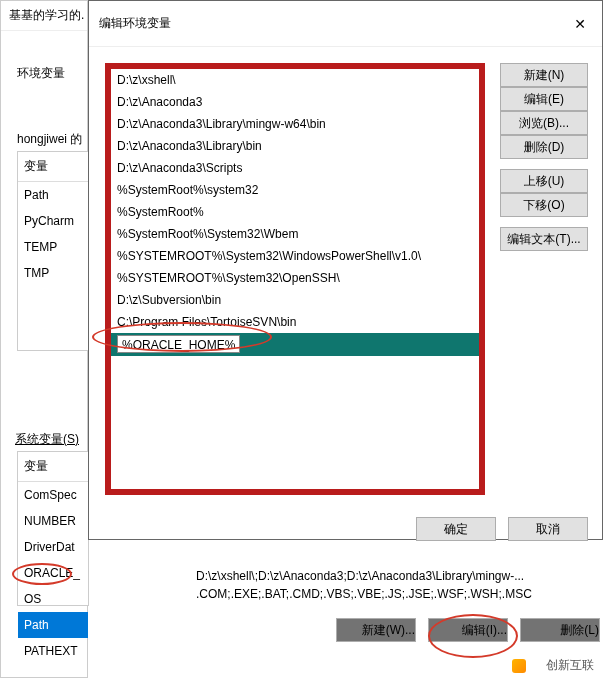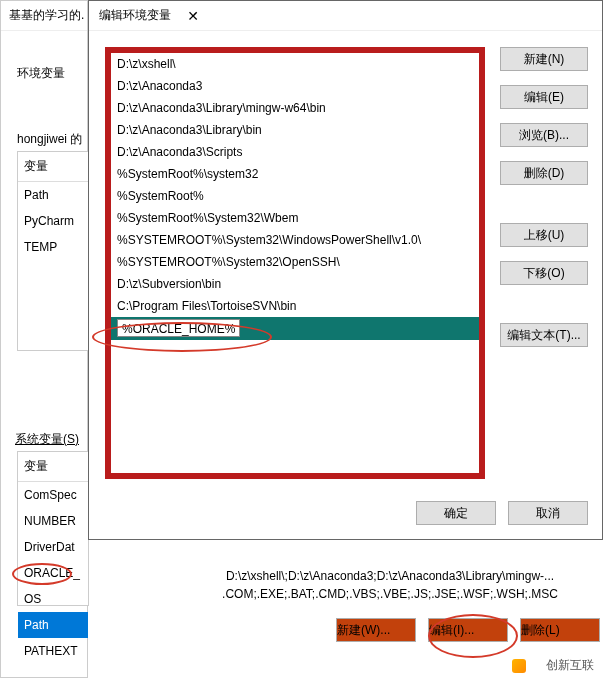--- a/index.html
+++ b/index.html
@@ -11,34 +11,34 @@
   .user-table { position: absolute; top: 150px; left: 16px; width: 72px; border: 1px solid #ccc; background: #fff; height: 200px; }
   .user-table .hdr { padding: 6px; background: #fff; border-bottom: 1px solid #ddd; }
   .user-table .row { padding: 6px; white-space: nowrap; overflow: hidden; }
   .sys-label { position: absolute; top: 430px; left: 14px; text-decoration: underline; }
   .sys-table { position: absolute; top: 450px; left: 16px; width: 72px; border: 1px solid #ccc; background: #fff; height: 155px; }
   .sys-table .hdr { padding: 6px; background: #fff; border-bottom: 1px solid #ddd; }
   .sys-table .row { padding: 6px; white-space: nowrap; overflow: hidden; }
   .sys-table .row.sel { background: #0078d7; color: #fff; }
 
   .sys-values { position: absolute; top: 567px; left: 196px; width: 388px; }
-  .sys-values .vrow { padding: 2px 0; white-space: nowrap; overflow: hidden; text-overflow: ellipsis; text-align: center; }
+  .sys-values .vrow { padding: 2px 0; white-space: nowrap; overflow: hidden; text-overflow: ellipsis; }
 
   .btn-row { position: absolute; top: 618px; left: 336px; display: flex; gap: 12px; }
-  .win-btn { width: 80px; height: 24px; background: #c2410c; border: 1px solid #adadad; text-align: left; line-height: 22px; cursor: default; }
+  .win-btn { width: 80px; height: 24px; background: #737373; border: 1px solid #adadad; text-align: right; line-height: 22px; cursor: default; }
 
   .edit-dialog { position: absolute; left: 88px; top: 0; width: 515px; height: 540px; border: 1px solid #666; background: #fff; }
-  .dlg-title-bar { height: 30px; display: flex; align-items: center; padding: 0 0 0 10px; border-bottom: 1px solid #eee; }
+  .dlg-title-bar { height: 46px; display: flex; justify-content: space-between; align-items: center; padding: 0 0 0 10px; border-bottom: 1px solid #eee; }
   .close-x { width: 44px; height: 29px; display: flex; align-items: center; justify-content: center; font-size: 14px; cursor: default; }
   .dlg-body { position: relative; height: 508px; }
   .path-list { position: absolute; top: 16px; left: 16px; width: 380px; height: 432px; border: 6px solid #b91c1c; background: #fff; overflow: hidden; }
   .path-list .item { padding: 2px 6px; white-space: nowrap; line-height: 18px; }
   .path-list .item.selected { background: #0f766e; color: #fff; position: relative; }
   .edit-box { display: inline-block; background: #fff; color: #000; padding: 0 4px; min-width: 120px; height: 18px; line-height: 18px; border: 1px solid #888; }
-  .dlg-rbtns { position: absolute; top: 16px; right: 14px; width: 88px; display: flex; flex-direction: column; gap: 14px; }
+  .dlg-rbtns { position: absolute; top: 16px; right: 14px; width: 88px; display: flex; flex-direction: column; }
   .dlg-btn { height: 24px; background: #e1e1e1; border: 1px solid #adadad; text-align: center; line-height: 22px; cursor: default; }
   .dlg-bot { position: absolute; bottom: 14px; right: 14px; display: flex; gap: 12px; }
   .ellipse { position: absolute; border: 2px solid #d43a2a; border-radius: 50%; pointer-events: none; }
   .e1 { width: 180px; height: 30px; left: 92px; top: 322px; }
   .e2 { width: 60px; height: 22px; left: 12px; top: 563px; }
   .e3 { width: 90px; height: 44px; left: 428px; top: 614px; }
   .logo { position: absolute; right: 10px; bottom: 4px; display: flex; align-items: center; gap: 20px; color: #555; font-size: 11px; }
   .logo-icon { width: 14px; height: 14px; background: linear-gradient(135deg,#ffb400,#ff8a00); border-radius: 3px; }
 </style>
 </head>
@@ -46,20 +46,21 @@
 
 <div class="env-window">
   <div class="env-title-bar">基基的学习的.</div>
   <div class="env-tab">环境变量</div>
   <div class="user-label">hongjiwei 的</div>
   <div class="user-table">
     <div class="hdr">变量</div>
     <div class="row">Path</div>
     <div class="row">PyCharm</div>
     <div class="row">TEMP</div>
+    <div class="row">TMP</div>
   </div>
   <div class="sys-label">系统变量(S)</div>
   <div class="sys-table">
     <div class="hdr">变量</div>
     <div class="row">ComSpec</div>
     <div class="row">NUMBER</div>
     <div class="row">DriverDat</div>
     <div class="row">ORACLE_</div>
     <div class="row">OS</div>
     <div class="row sel">Path</div>

